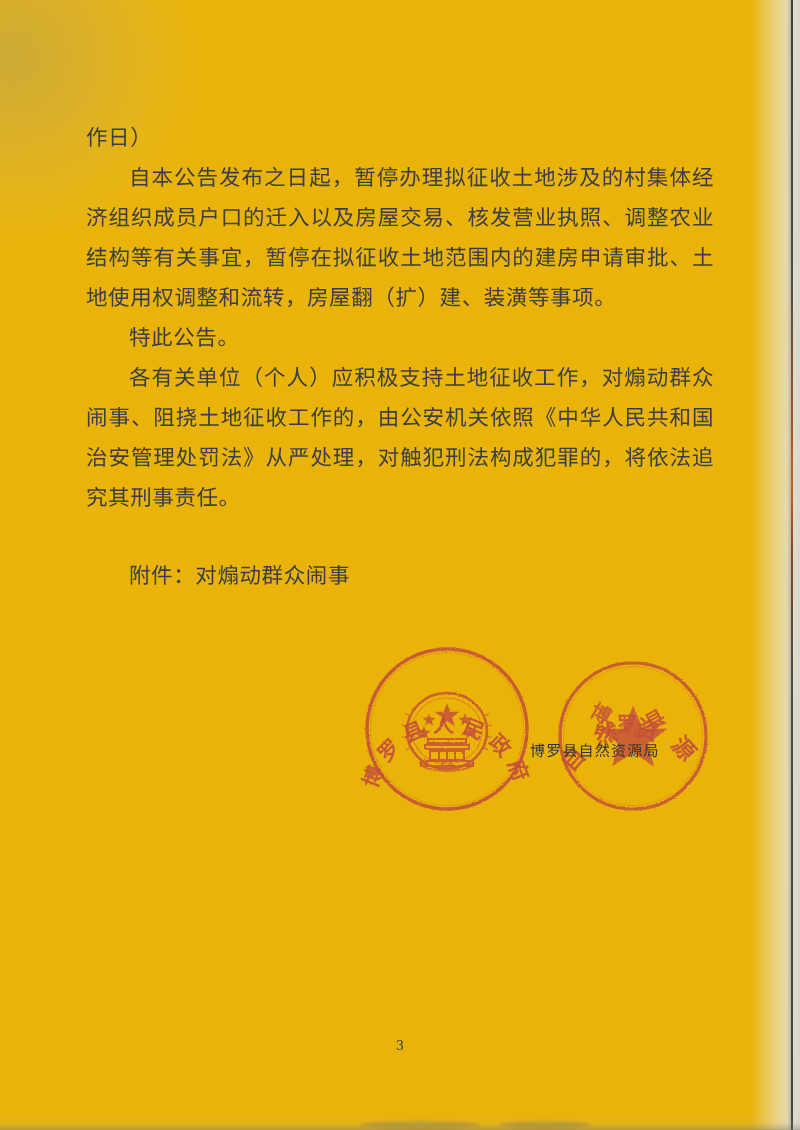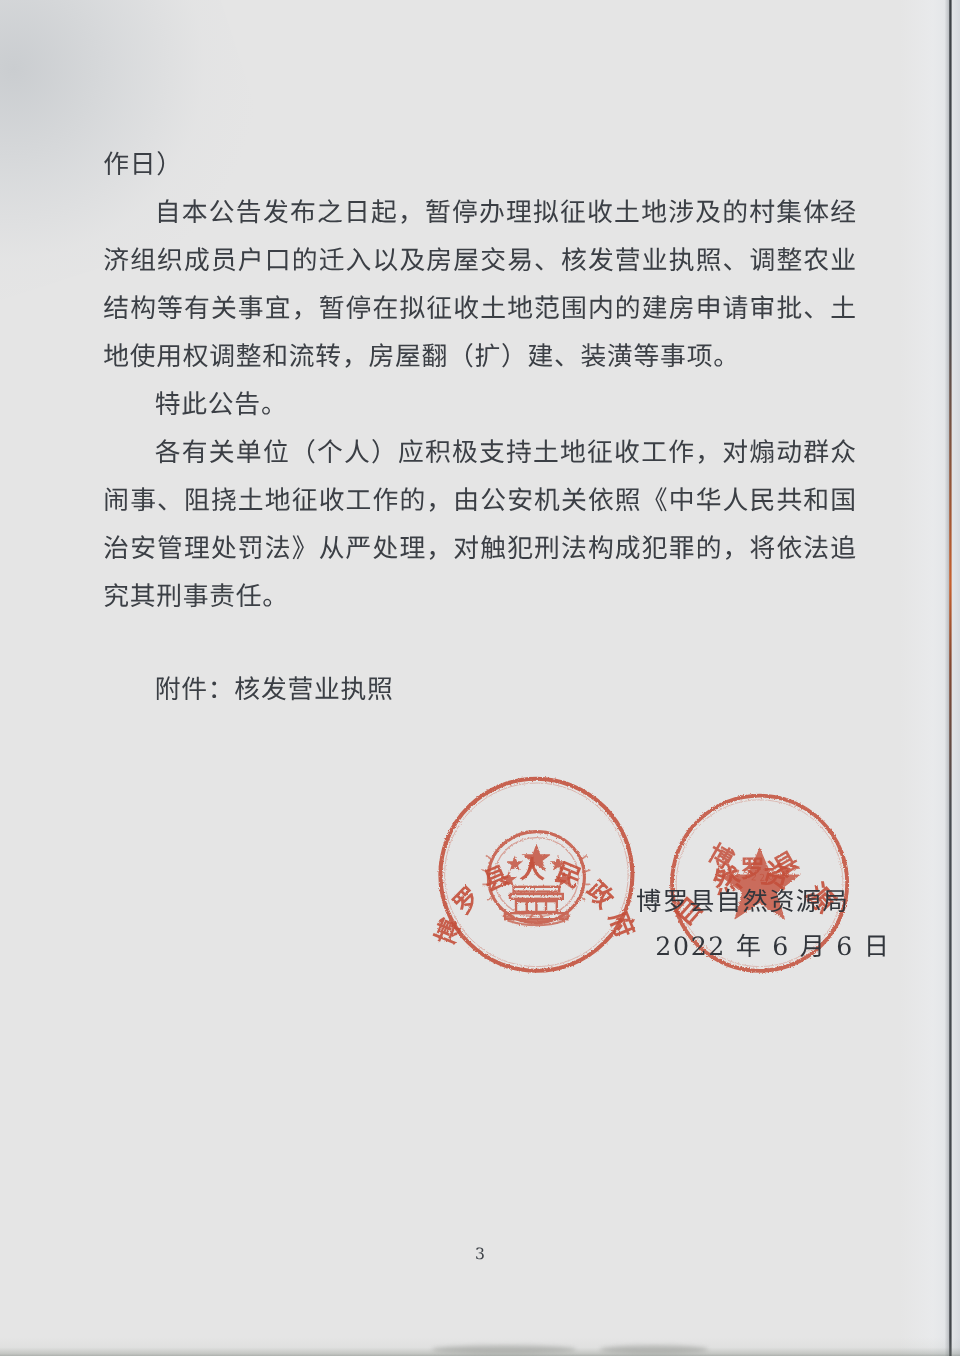--- a/index.html
+++ b/index.html
@@ -6,21 +6,21 @@
   html, body {
     margin: 0;
     padding: 0;
     background: #ffffff;
   }
 
   .page {
     position: relative;
     width: 800px;
     height: 1130px;
-    background: #e5e5e5;
+    background: #eab308;
     overflow: hidden;
     font-family: "DejaVu Serif", "Liberation Serif", serif;
   }
 
   
   .scan-corner-shadow {
     position: absolute;
     left: -60px;
     top: -80px;
     width: 260px;
@@ -120,26 +120,26 @@
 
   
   .sign-block {
     position: absolute;
     left: 530px;
     top: 736px;
     width: 230px;
     z-index: 6;
   }
   .sign-org {
-    font-size: 21px;
+    font-size: 15px;
     line-height: 30px;
     color: #32363c;
     letter-spacing: 1.2px;
     white-space: nowrap;
-    font-family: Liberation Serif, serif;
+    font-family: Liberation Sans, sans-serif;
   }
   .sign-date {
     margin-top: 8px;
     padding-left: 16px;
     font-size: 21px;
     line-height: 30px;
     color: #32363c;
     letter-spacing: 1.4px;
     white-space: nowrap;
     font-family: "DejaVu Serif", "Liberation Serif", serif;
@@ -184,21 +184,21 @@
 
     <p class="para cont">作日）</p>
 
     <p class="para indent">自本公告发布之日起，暂停办理拟征收土地涉及的村集体经济组织成员户口的迁入以及房屋交易、核发营业执照、调整农业结构等有关事宜，暂停在拟征收土地范围内的建房申请审批、土地使用权调整和流转，房屋翻（扩）建、装潢等事项。</p>
 
 
     <p class="para indent">特此公告。</p>
 
     <p class="para indent">各有关单位（个人）应积极支持土地征收工作，对煽动群众闹事、阻挠土地征收工作的，由公安机关依照《中华人民共和国治安管理处罚法》从严处理，对触犯刑法构成犯罪的，将依法追究其刑事责任。</p>
 
-    <p class="para indent gap-lg">附件：核发营业执照</p>
+    <p class="para indent gap-lg">附件：对煽动群众闹事</p>
 
   </div>
 
   <div class="seal seal-gov">
     <svg viewBox="0 0 178 178" width="178" height="178" aria-hidden="true">
       <defs>
         <filter id="inkRough" x="-20%" y="-20%" width="140%" height="140%">
           <feTurbulence type="fractalNoise" baseFrequency="0.85" numOctaves="4" seed="7" result="n"></feTurbulence>
           <feDisplacementMap in="SourceGraphic" in2="n" scale="2.2" xChannelSelector="R" yChannelSelector="G"></feDisplacementMap>
         </filter>
@@ -304,18 +304,17 @@
       </g>
 
       <g transform="translate(81,84)" filter="url(#inkRough3)" opacity="0.8">
         <polygon fill="#c4503a" points="0,-33 9.7,-10.2 34.4,-10.2 14.4,4.9 21.3,27.7 0,13.6 -21.3,27.7 -14.4,4.9 -34.4,-10.2 -9.7,-10.2"></polygon>
       </g>
     </svg>
   </div>
 
   <div class="sign-block">
     <div class="sign-org">博罗县自然资源局</div>
-    <div class="sign-date">2022 年 6 月 6 日</div>
   </div>
 
   <div class="page-number">3</div>
 
 </div>
 
 </body></html>

